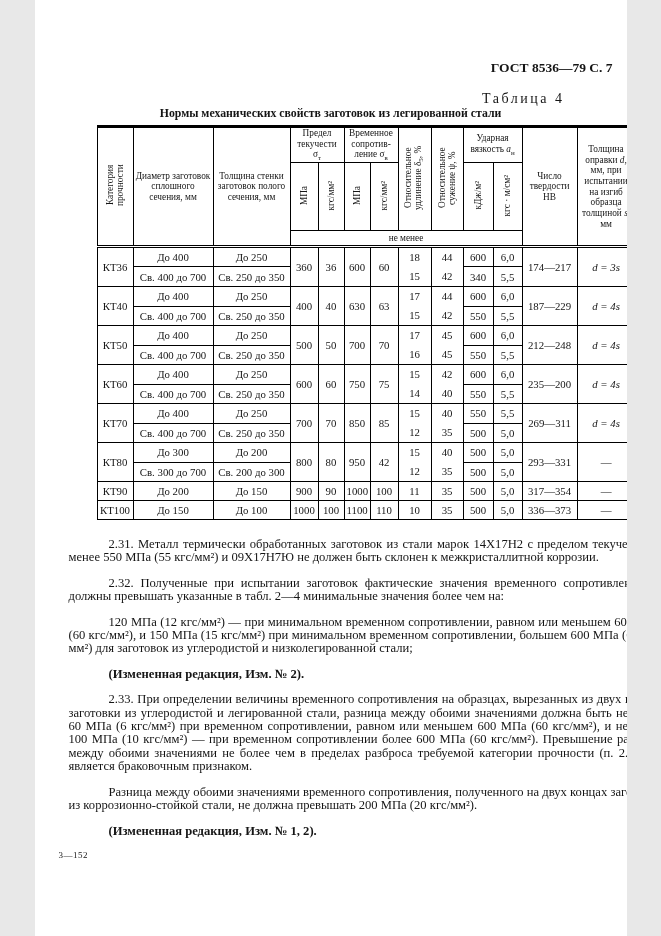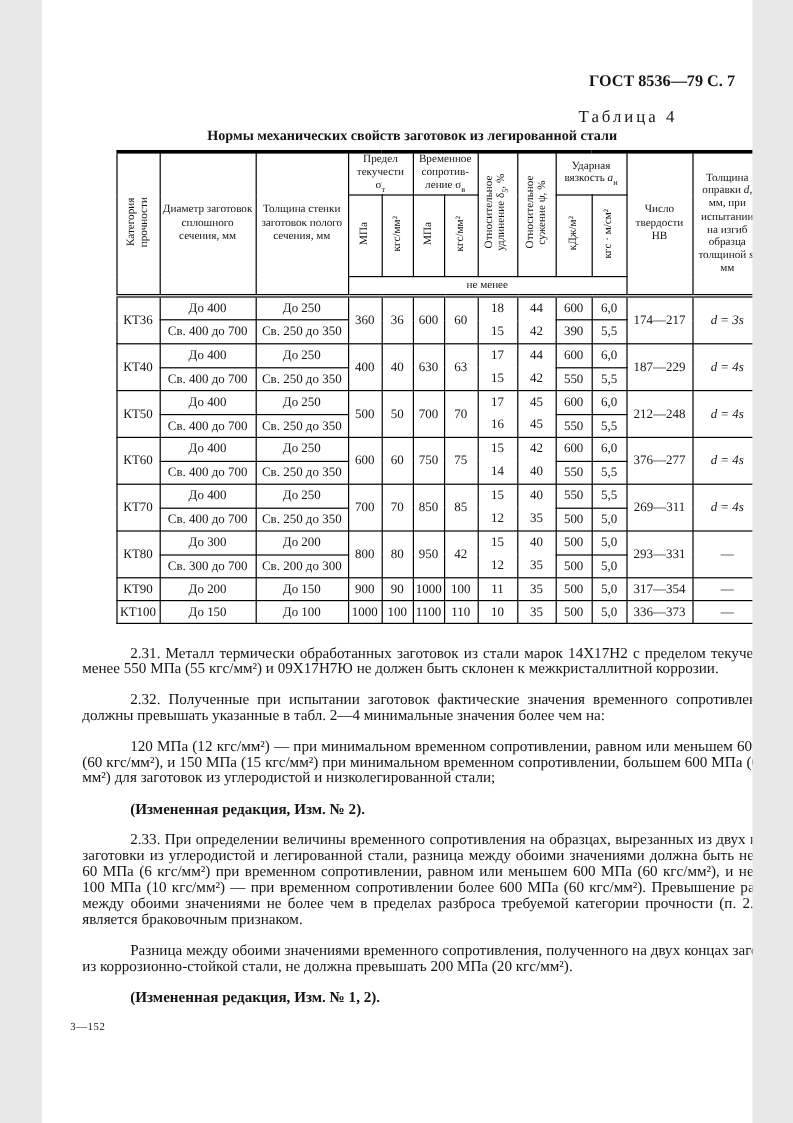--- a/index.html
+++ b/index.html
@@ -5,21 +5,21 @@
   html,body { margin:0; padding:0; background:#e8e8e8; }
   .page {
     position:relative; width:559px; height:936px; margin:0 auto;
     background:#ffffff; color:#151515;
     font-family:"Liberation Serif","DejaVu Serif",serif;
     overflow:hidden;
     padding-left:33px;
   }
   .doc-ref { position:absolute; top:60px; right:14px; font-weight:bold; font-size:13.5px; }
   .table-caption { position:absolute; top:91px; right:62px; font-size:14px; letter-spacing:2.5px; }
-  .table-title { position:absolute; top:106px; left:13px; width:100%; text-align:center; font-weight:bold; font-size:11.8px; }
+  .table-title { position:absolute; top:106px; left:0; width:100%; text-align:center; font-weight:bold; font-size:11.8px; }
 
   table.mech {
     position:absolute; left:62px; top:125px; width:538px;
     border-collapse:collapse; table-layout:fixed;
     font-size:11px; line-height:1.15;
   }
   table.mech { border:1.5px solid #000; border-top:3px solid #000; }
   table.mech th, table.mech td {
     border:1px solid #000; padding:0 2px; text-align:center; vertical-align:middle;
     font-weight:normal; overflow:hidden;
@@ -121,21 +121,21 @@
             <div>42</div>
           </td>
         <td>600</td>
         <td>6,0</td>
         <td rowspan="2">174—217</td>
         <td rowspan="2" class="it">d = 3s</td>
       </tr>
       <tr>
         <td class="al">Св. 400 до 700</td>
         <td class="al">Св. 250 до 350</td>
-        <td>390</td>
+        <td>340</td>
         <td>5,5</td>
       </tr>
 
       <tr>
         <td rowspan="2" class="cat">КТ40</td>
         <td class="al">До 400</td>
         <td class="al">До 250</td>
         <td rowspan="2">400</td>
         <td rowspan="2">40</td>
         <td rowspan="2">630</td>
@@ -199,21 +199,21 @@
         <td rowspan="2" class="stack">
             <div>15</div>
             <div>14</div>
           </td>
         <td rowspan="2" class="stack">
             <div>42</div>
             <div>40</div>
           </td>
         <td>600</td>
         <td>6,0</td>
-        <td rowspan="2">376—277</td>
+        <td rowspan="2">235—200</td>
         <td rowspan="2" class="it">d = 4s</td>
       </tr>
       <tr>
         <td class="al">Св. 400 до 700</td>
         <td class="al">Св. 250 до 350</td>
         <td>550</td>
         <td>5,5</td>
       </tr>
 
       <tr>

